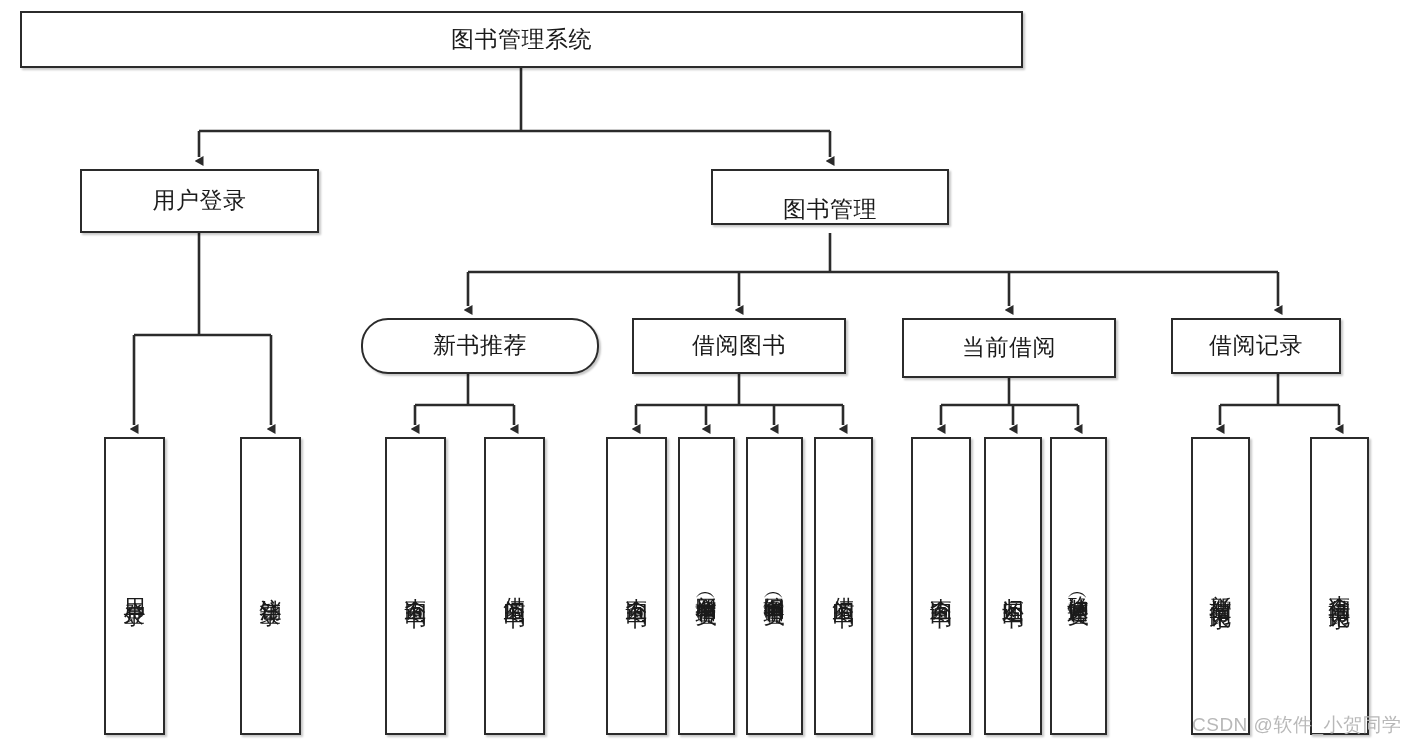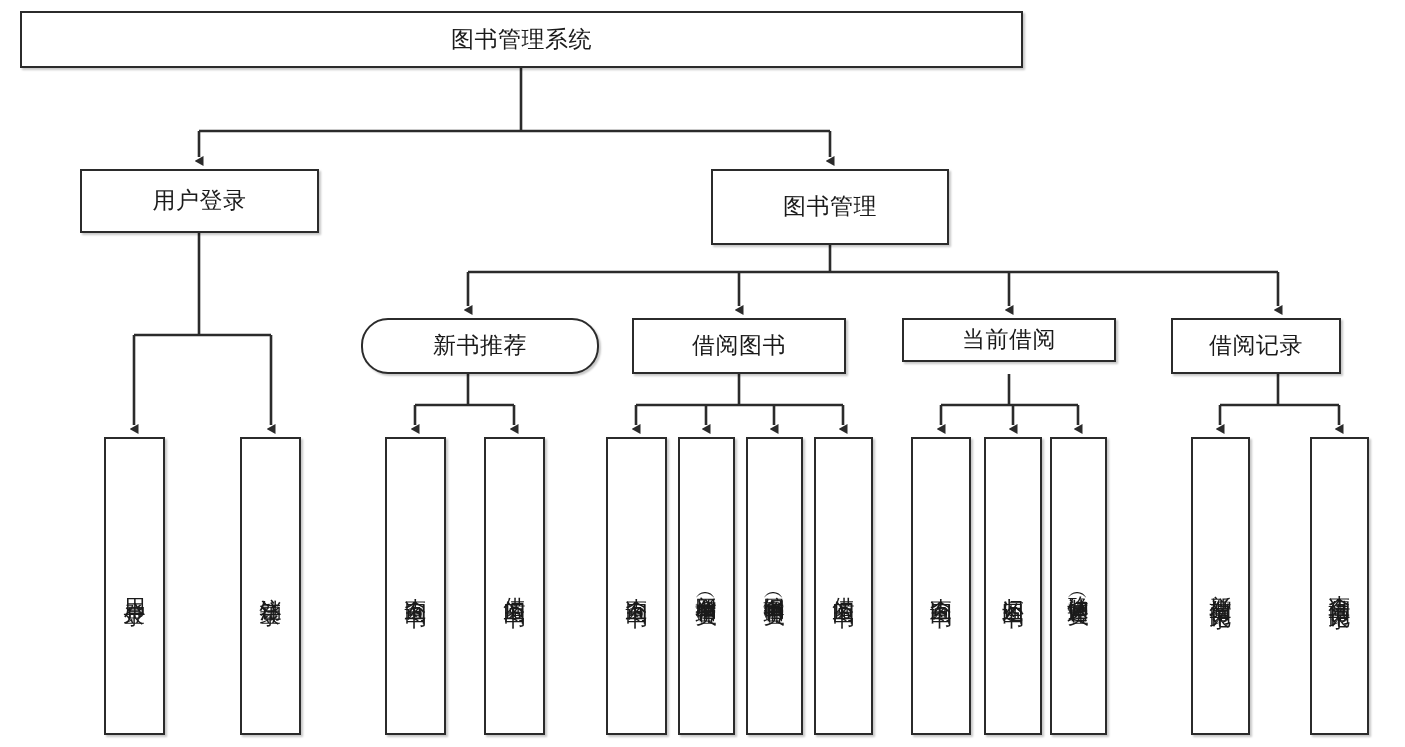--- a/index.html
+++ b/index.html
@@ -138,30 +138,30 @@
     </g>
   </svg>
 
   <div id="nodes-layer">
       <div class="node horizontal" style="left: 20px; top: 11px; width: 1003px; height: 57px;">
         <span class="label">图书管理系统</span>
       </div>
       <div class="node horizontal" style="left: 80px; top: 169px; width: 239px; height: 64px;">
         <span class="label">用户登录</span>
       </div>
-      <div class="node horizontal" style="left: 711px; top: 169px; width: 238px; height: 76px;">
+      <div class="node horizontal" style="left: 711px; top: 169px; width: 238px; height: 56px; align-items: flex-end;">
         <span class="label">图书管理</span>
       </div>
       <div class="node horizontal" style="left: 361px; top: 318px; width: 238px; height: 56px; border-radius: 27px;">
         <span class="label">新书推荐</span>
       </div>
       <div class="node horizontal" style="left: 632px; top: 318px; width: 214px; height: 56px;">
         <span class="label">借阅图书</span>
       </div>
-      <div class="node horizontal" style="left: 902px; top: 318px; width: 214px; height: 44px;">
+      <div class="node horizontal" style="left: 902px; top: 318px; width: 214px; height: 60px;">
         <span class="label">当前借阅</span>
       </div>
       <div class="node horizontal" style="left: 1171px; top: 318px; width: 170px; height: 56px;">
         <span class="label">借阅记录</span>
       </div>
       <div class="node vertical" style="left: 104px; top: 437px; width: 61px; height: 298px;">
         <span class="label">用户登录</span>
       </div>
       <div class="node vertical" style="left: 240px; top: 437px; width: 61px; height: 298px;">
         <span class="label">注销登录</span>
@@ -194,14 +194,15 @@
         <span class="label">确认归还（管理员）</span>
       </div>
       <div class="node vertical" style="left: 1191px; top: 437px; width: 59px; height: 298px;">
         <span class="label">新增借阅记录</span>
       </div>
       <div class="node vertical" style="left: 1310px; top: 437px; width: 59px; height: 298px;">
         <span class="label">查询借阅记录</span>
       </div>
     </div>
 
+  <div class="watermark" style="left: 1192px; top: 712px;">CSDN @软件_小贺同学</div>
 
 </div>
 
 </body></html>

